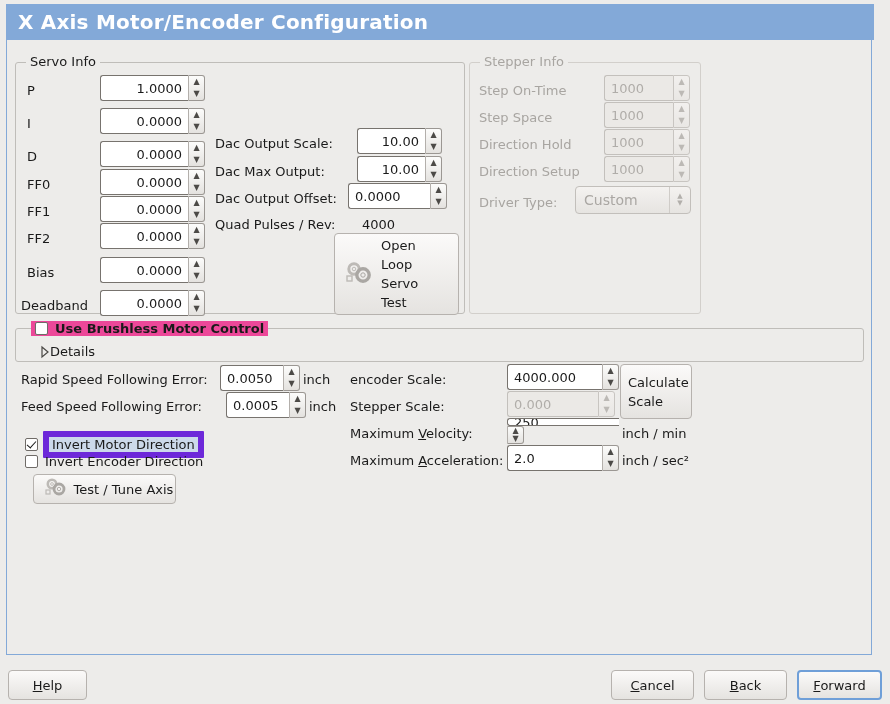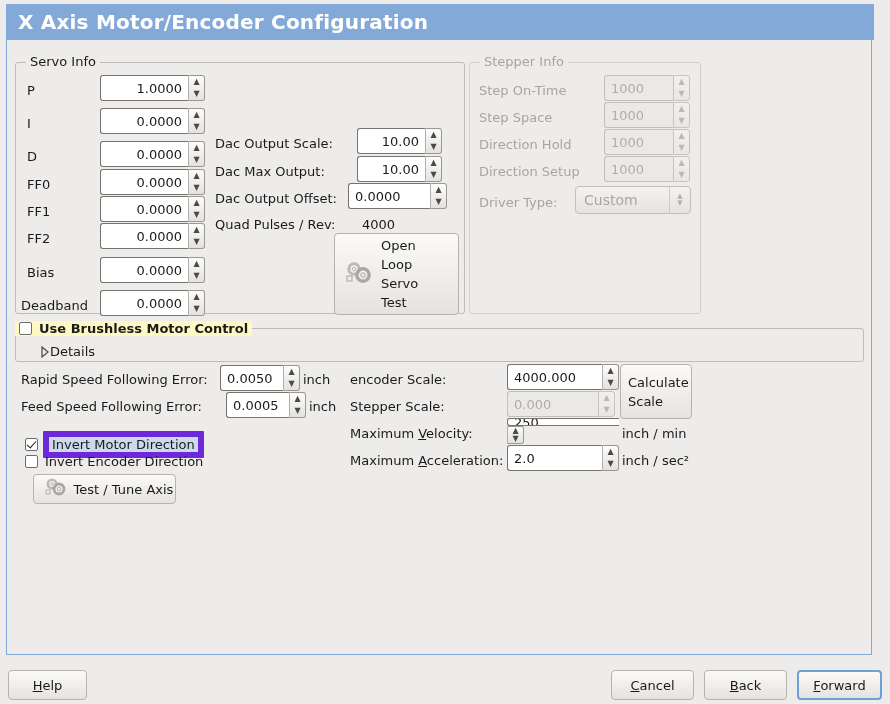--- a/index.html
+++ b/index.html
@@ -418,21 +418,21 @@
     <div class="combo" style="left:568px; top:146px; width:116px;">
       <span class="ctext">Custom</span>
       <span class="carrows">
         <span>▲</span>
           <span>▼</span>
       </span>
     </div>
 
     <div class="groupbox" style="left:8px; top:288px; width:849px; height:34px;">
     </div>
-    <div class="cbox" style="left:8px; top:281px; background:#fef9c3; padding:0 4px;">
+    <div class="cbox" style="left:24px; top:281px; background:#ec4899; padding:0 4px;">
       <span class="box"></span>
       <span class="ctxt bold">Use Brushless Motor Control</span>
     </div>
     <div class="expander" style="left:25px; top:304px;">
       <span class="tri">
         <svg width="10" height="14" viewBox="0 0 10 14">
           <path d="M2 2 L8 7 L2 12 Z" fill="none" stroke="#4a4845" stroke-width="1.2"></path>
         </svg>
       </span>
       <span class="etxt">Details</span>

